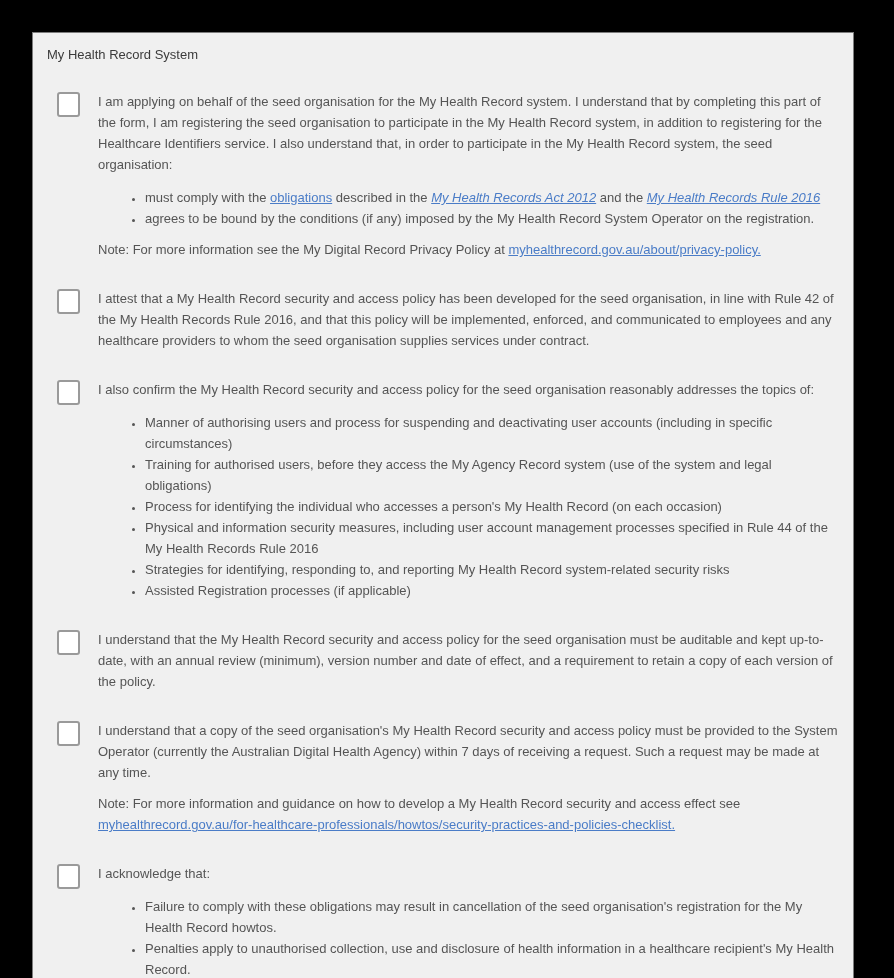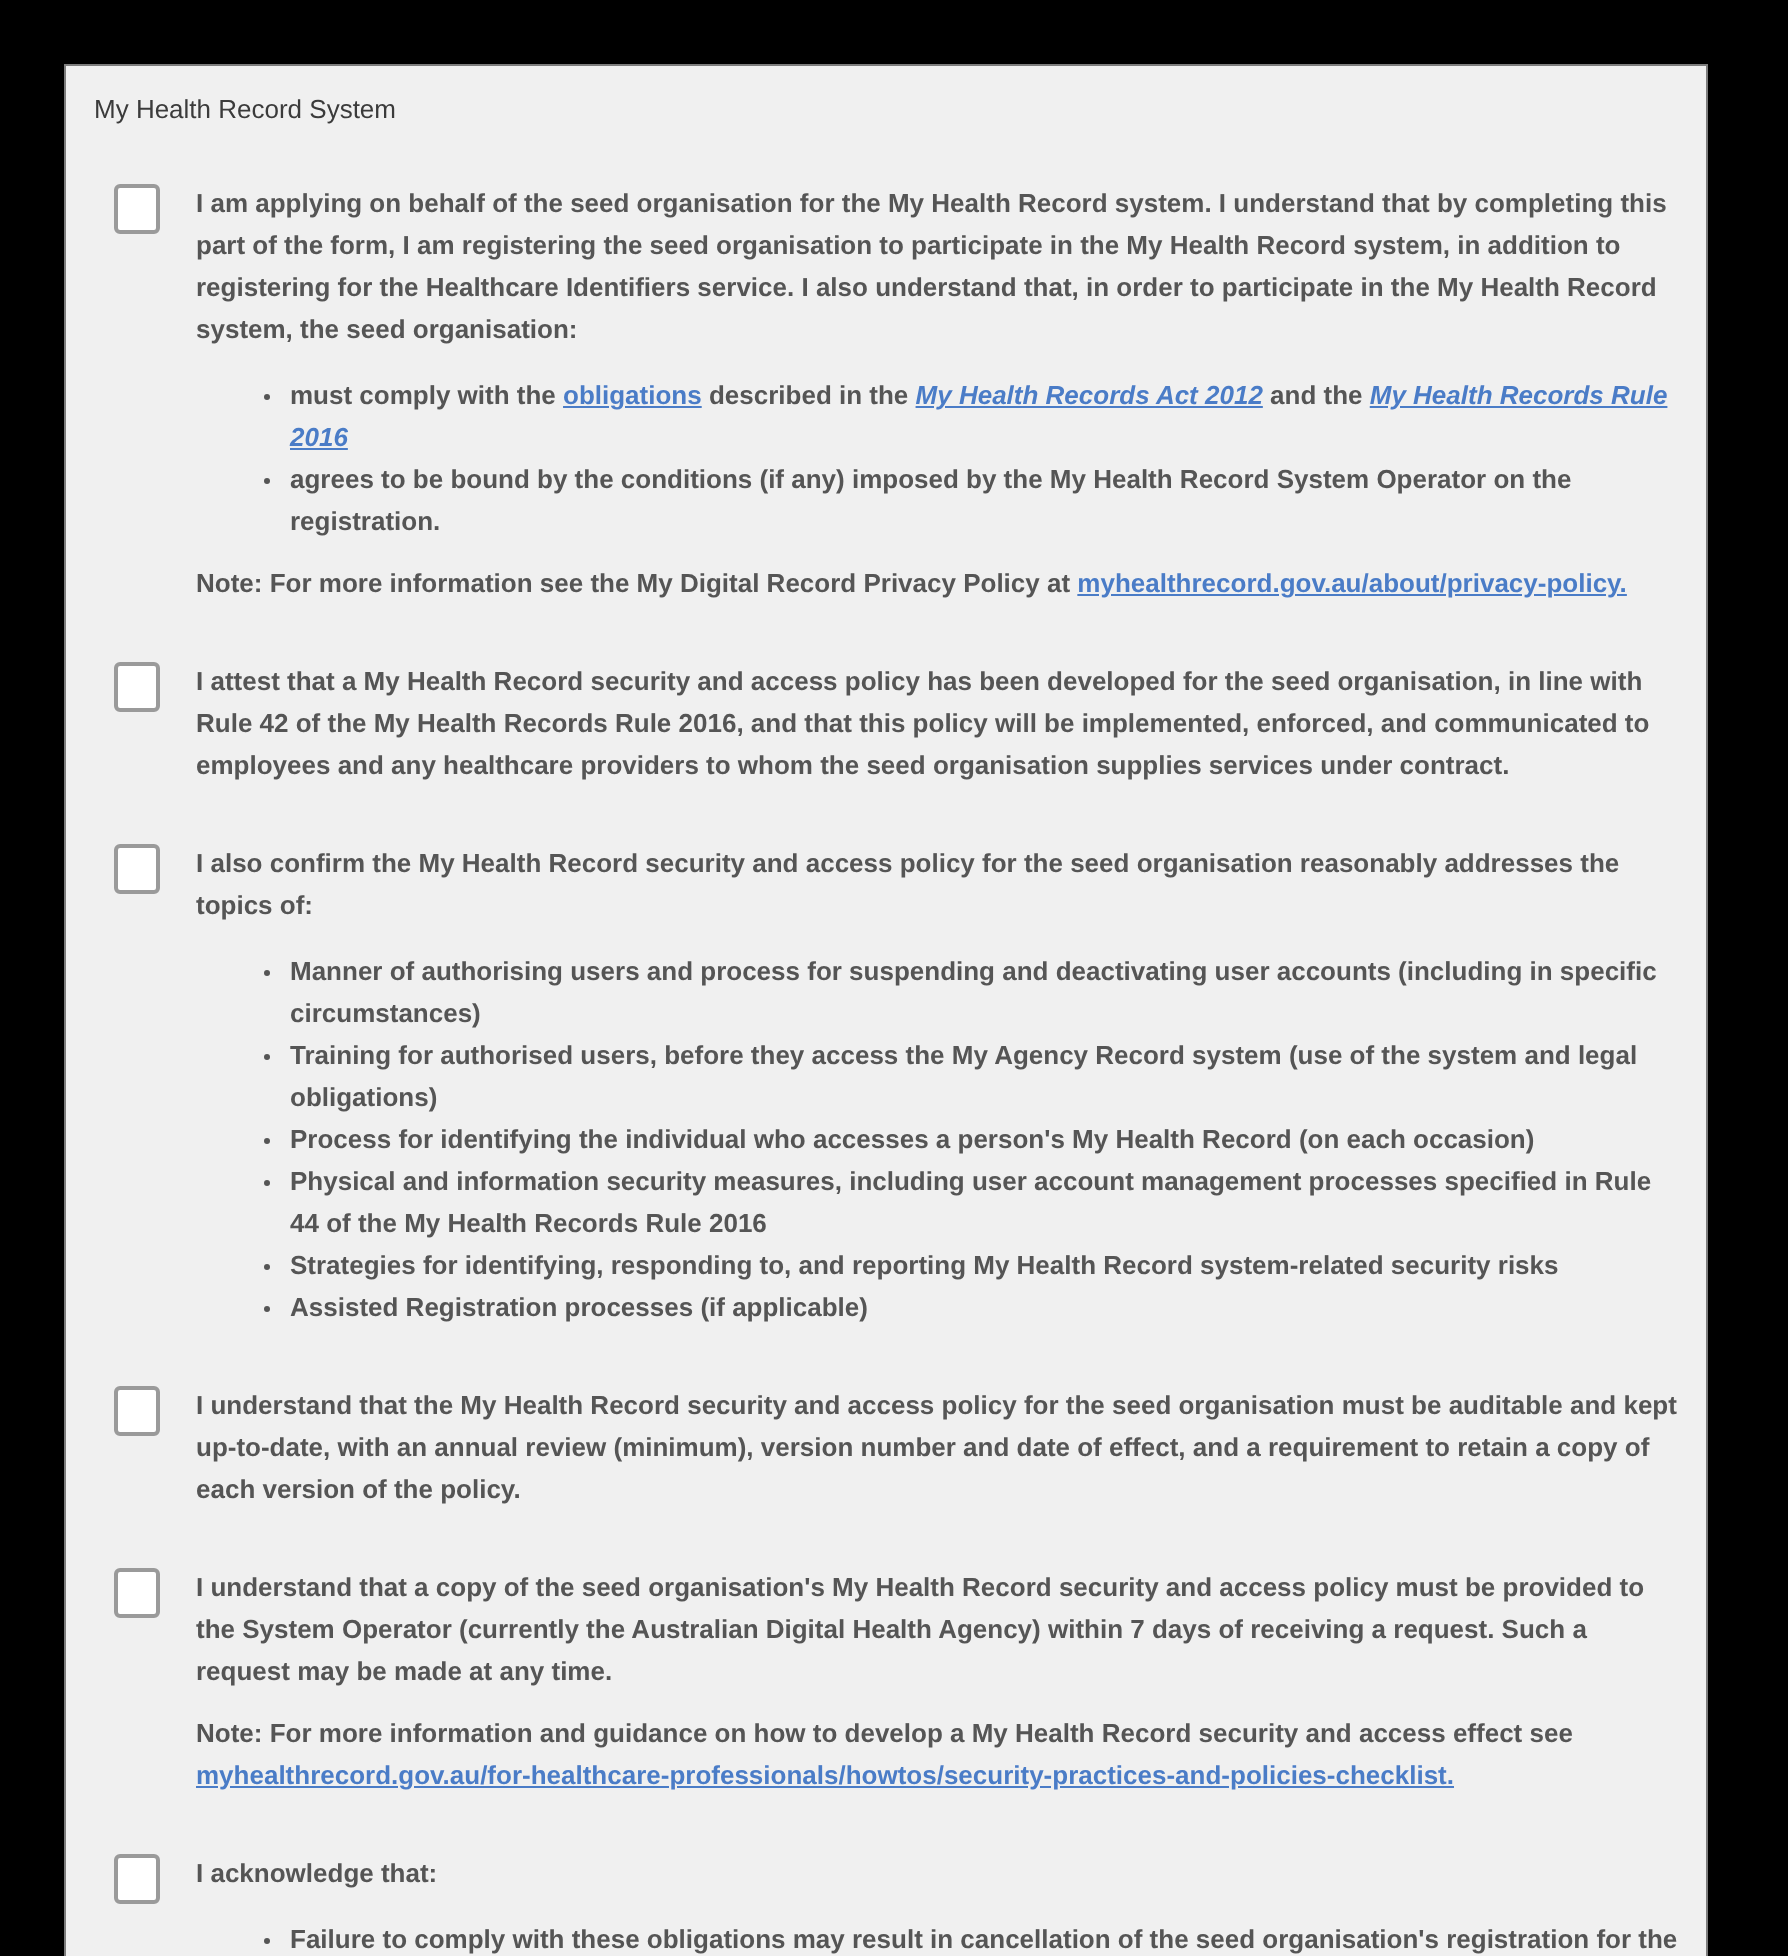--- a/index.html
+++ b/index.html
@@ -27,21 +27,20 @@
     font-size: 13px;
     font-weight: normal;
     color: #3b3b3b;
     margin: 30px 14px 0 14px;
     line-height: 16px;
   }
   .item-row {
     display: flex;
     align-items: flex-start;
     margin: 28px 12px 0 24px;
-    font-weight: bold;
   }
   .checkbox {
     flex: none;
     width: 19px;
     height: 21px;
     background: #ffffff;
     border: 2px solid #9a9a9a;
     border-radius: 3px;
     margin-top: 1px;
     cursor: pointer;

